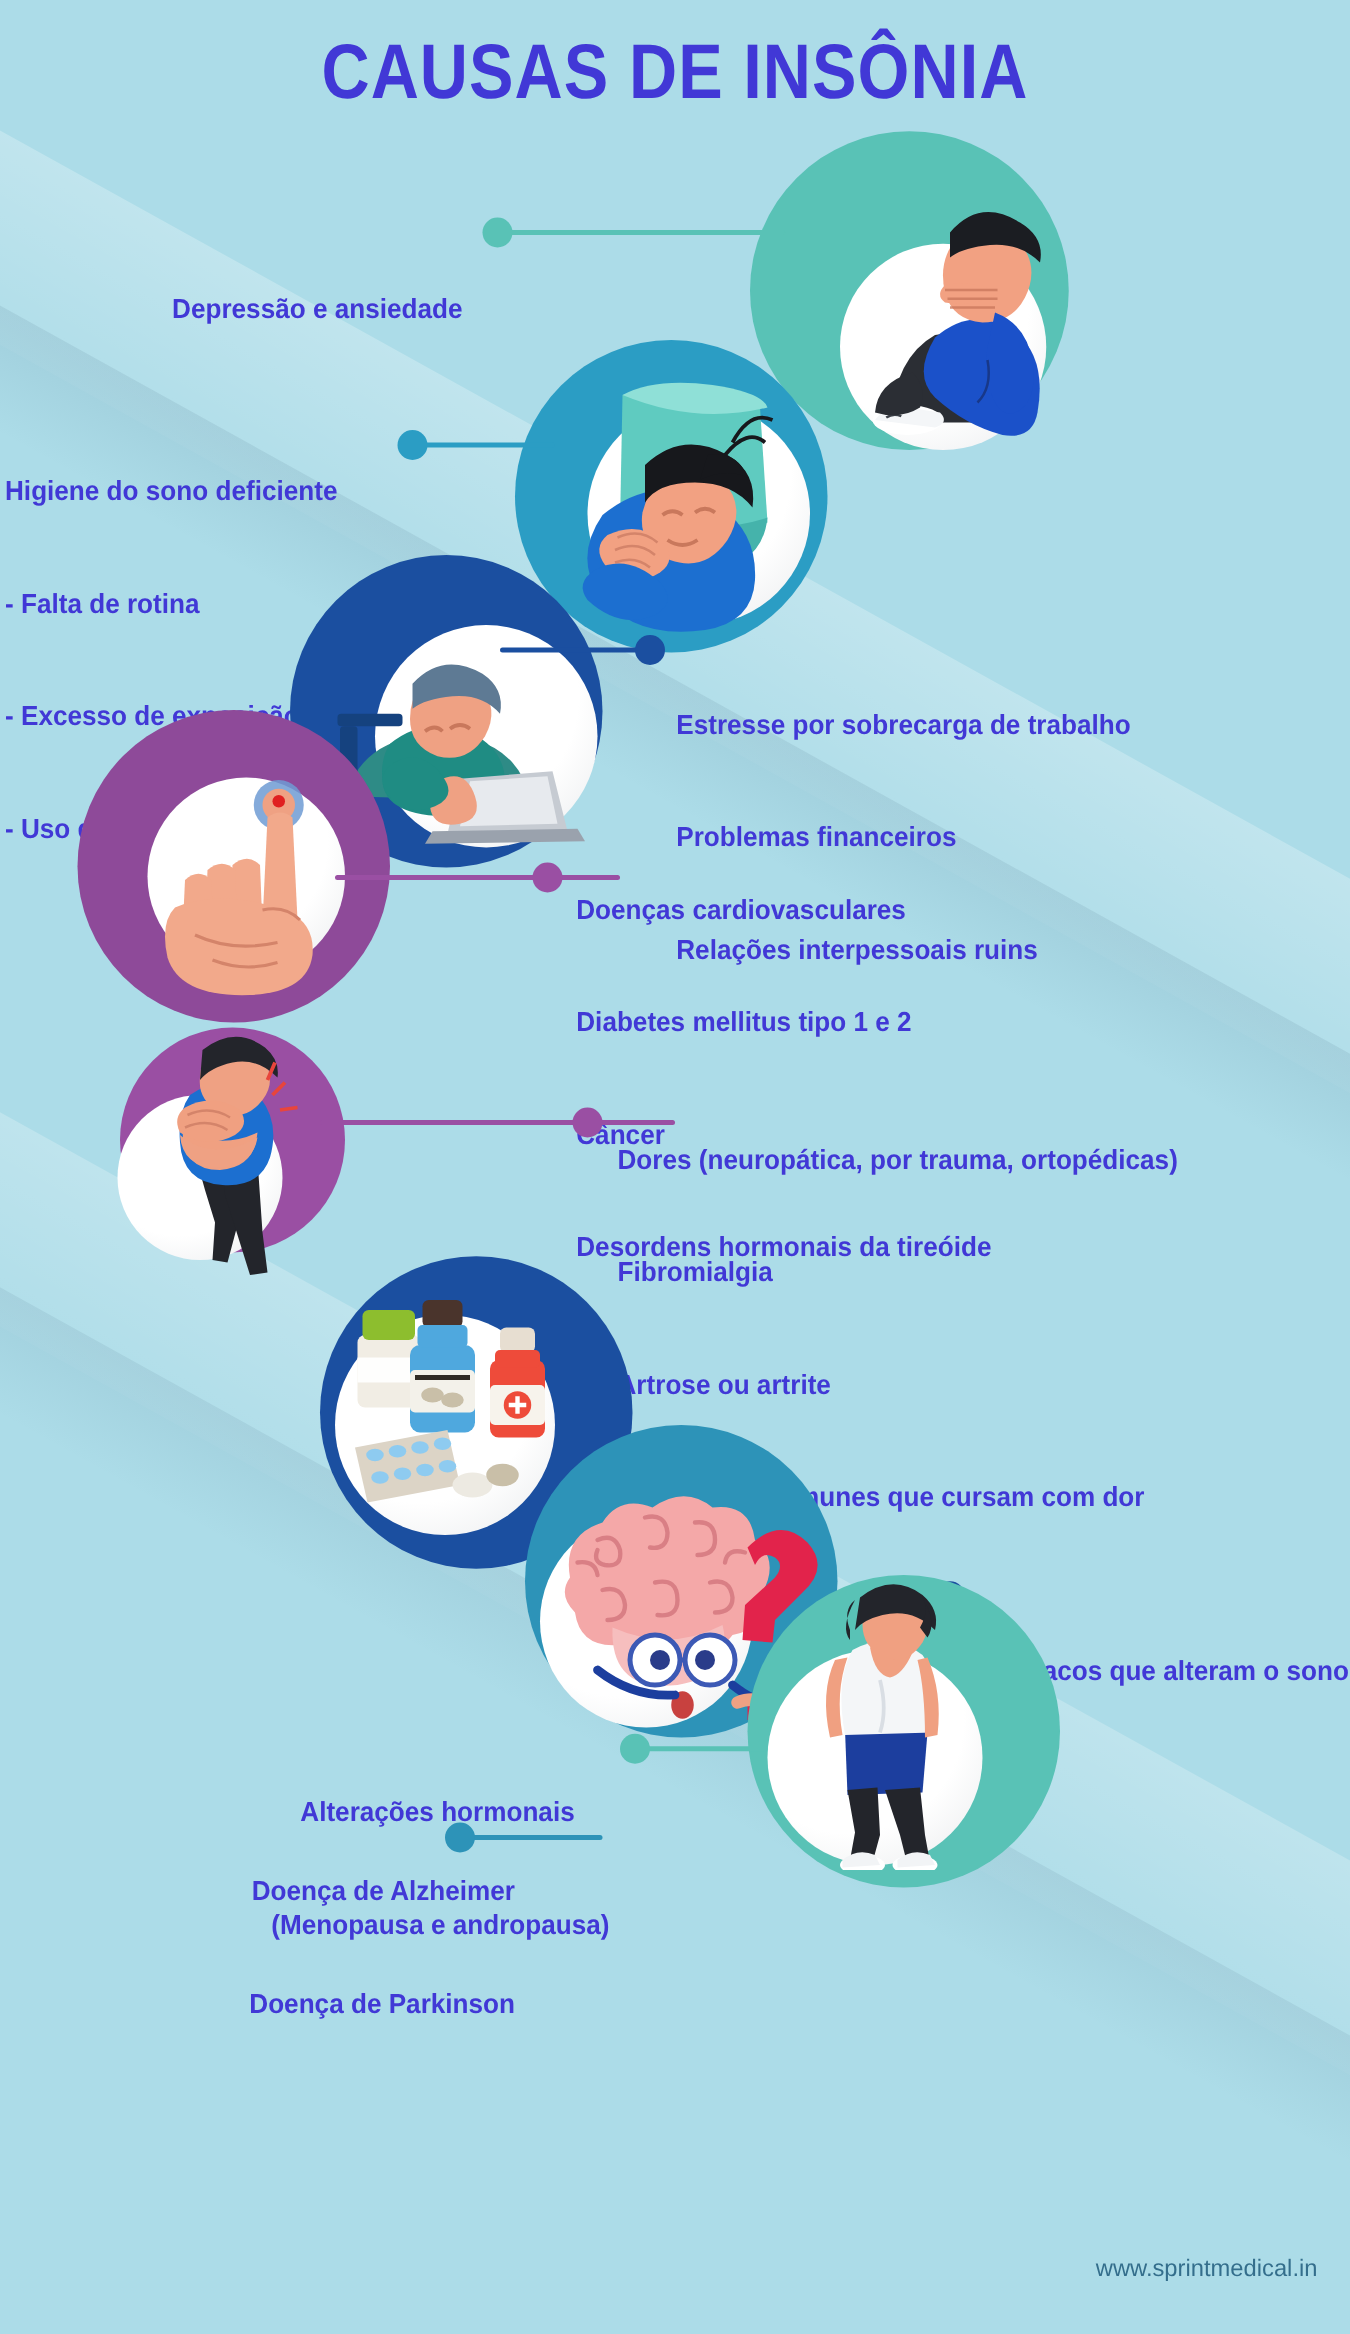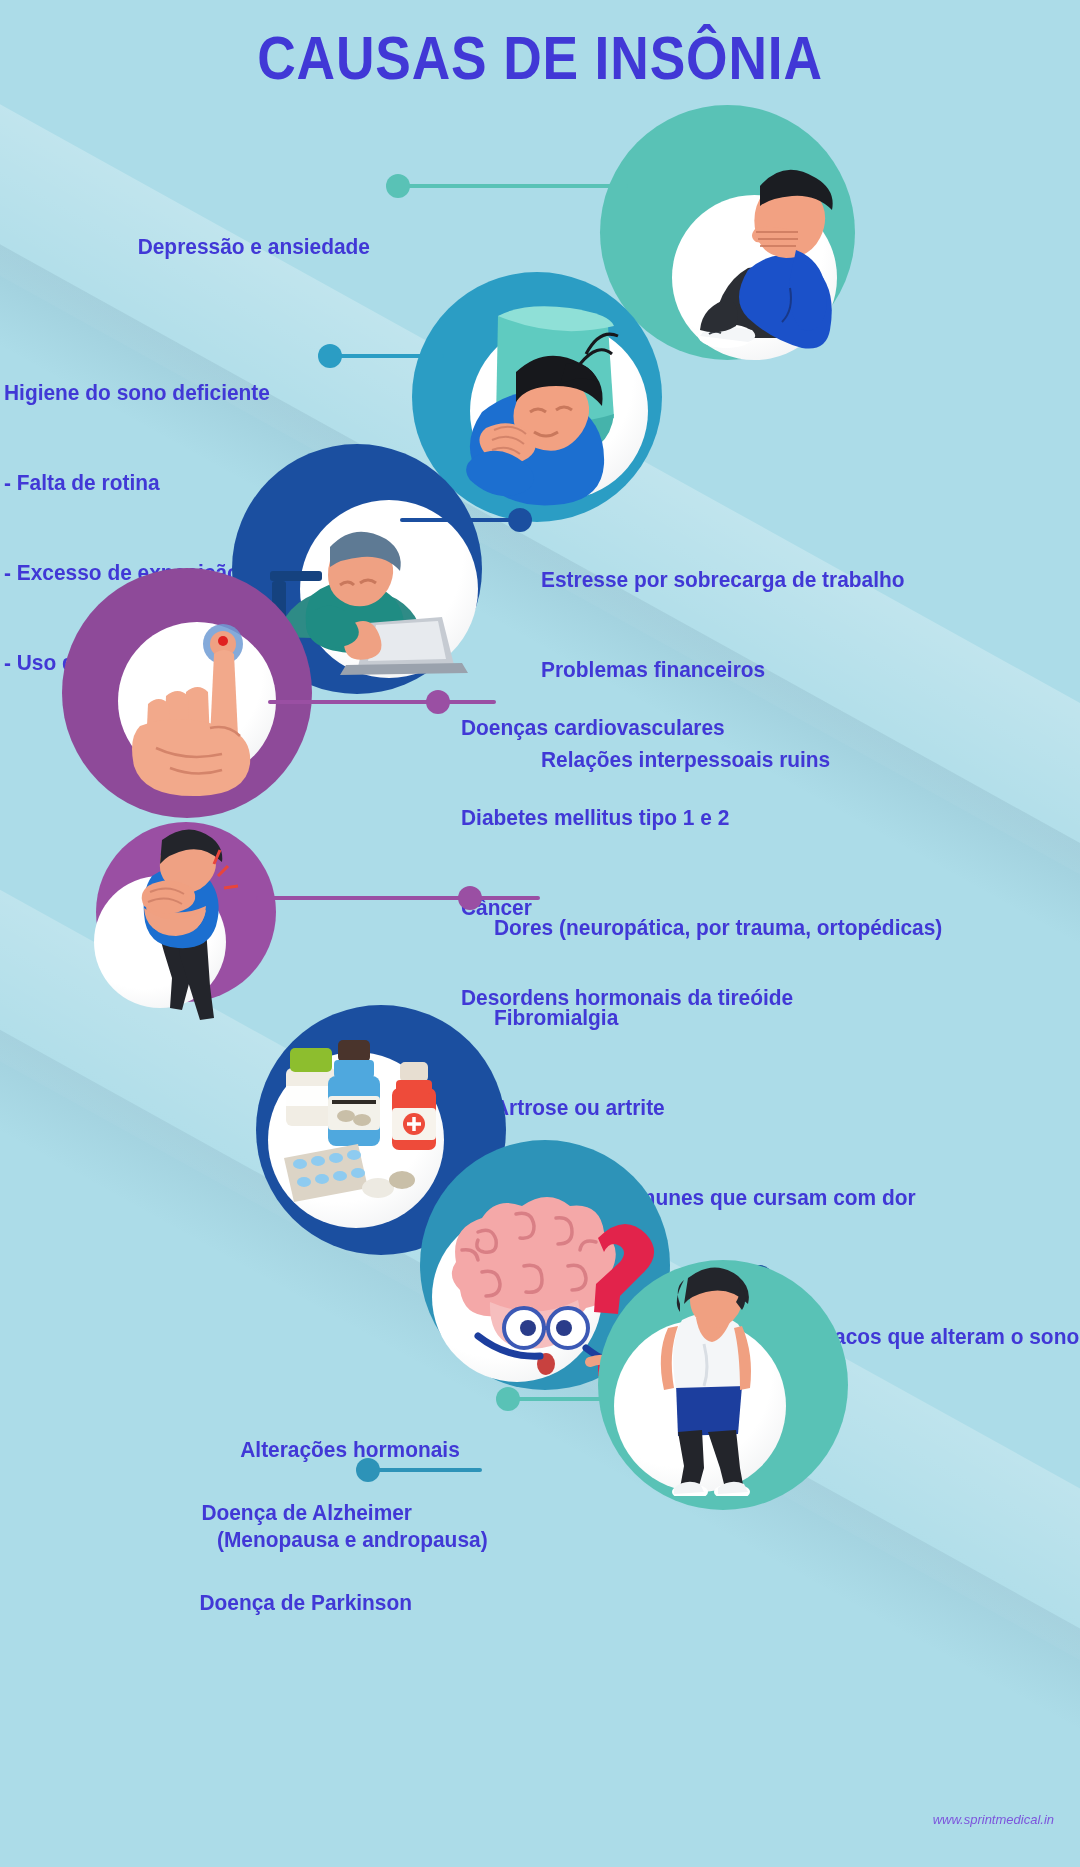--- a/index.html
+++ b/index.html
@@ -64,23 +64,23 @@
     white-space:pre;
     transform:scaleX(.95);
   }
   .txt.left{transform-origin:left center;}
   .txt.right{transform-origin:right center;text-align:right;}
   .txt.center{transform-origin:center center;text-align:center;}
   .txt .ln{display:block;}
 
   .watermark{
     position:absolute;right:26px;bottom:40px;
-    color:#6d28d9;opacity:.75;
+    color:#0c4a6e;opacity:.75;
     font-family:"Liberation Sans",sans-serif;
-    font-style:italic;font-size:13px;
+    font-size:19px;
   }
 
   
   svg{display:block;}
 </style>
 </head>
 <body>
 
 <div id="stage">
 

